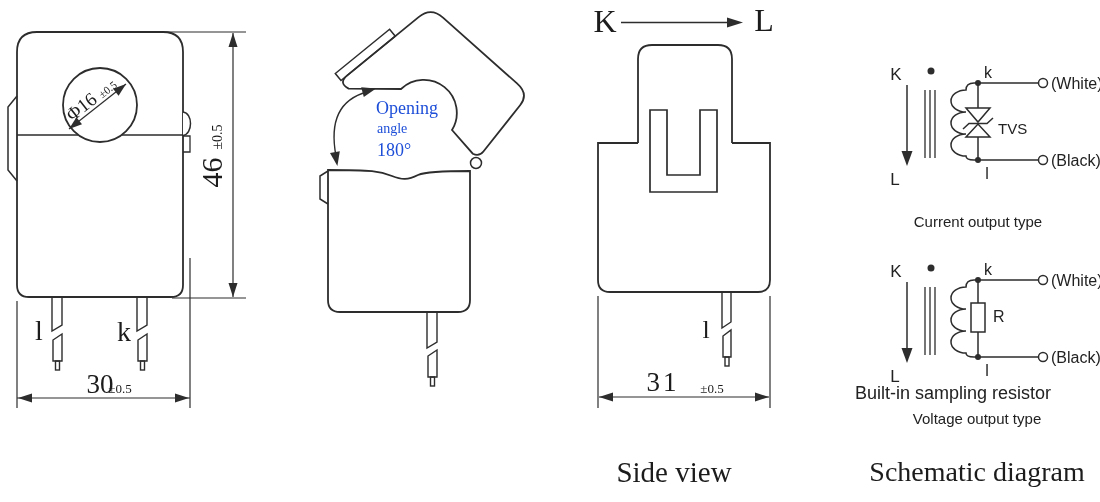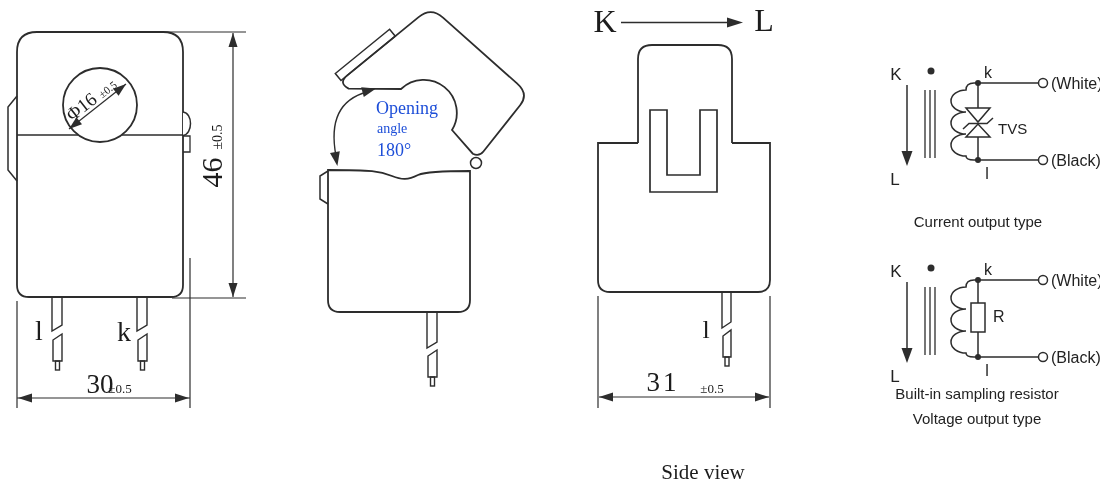--- a/index.html
+++ b/index.html
@@ -142,34 +142,35 @@
 
   <div class="tl serif" style="left:376px;top:108px;font-size:18px">Opening</div>
   <div class="tl serif" style="left:377px;top:129px;font-size:14px">angle</div>
   <div class="tl serif" style="left:377px;top:150px;font-size:18px">180°</div>
 
   <div class="t serif" style="left:605px;top:21px;font-size:32px">K</div>
   <div class="t serif" style="left:764px;top:20px;font-size:32px">L</div>
   <div class="t serif" style="left:706px;top:330px;font-size:26px">l</div>
   <div class="t serif" style="left:663px;top:382px;font-size:27px;letter-spacing:3px">31</div>
   <div class="t serif" style="left:712px;top:388px;font-size:13px">±0.5</div>
-  <div class="t serif" style="left:703px;top:472px;font-size:21px">Side view</div>
+  <div class="t serif" style="left:674px;top:472px;font-size:29px">Side view</div>
 
   <div class="t sans" style="left:896px;top:74px;font-size:17px">K</div>
   <div class="t sans" style="left:895px;top:179px;font-size:17px">L</div>
   <div class="t sans" style="left:988px;top:73px;font-size:16px">k</div>
   <div class="t sans" style="left:987px;top:174px;font-size:16px">l</div>
   <div class="tl sans" style="left:998px;top:128px;font-size:15px">TVS</div>
   <div class="tl sans" style="left:1051px;top:84px;font-size:16px">(White)</div>
   <div class="tl sans" style="left:1051px;top:161px;font-size:16px">(Black)</div>
   <div class="t sans" style="left:978px;top:221px;font-size:15px">Current output type</div>
 
   <div class="t sans" style="left:896px;top:271px;font-size:17px">K</div>
   <div class="t sans" style="left:895px;top:376px;font-size:17px">L</div>
   <div class="t sans" style="left:988px;top:270px;font-size:16px">k</div>
   <div class="t sans" style="left:987px;top:371px;font-size:16px">l</div>
   <div class="tl sans" style="left:993px;top:317px;font-size:16px">R</div>
   <div class="tl sans" style="left:1051px;top:281px;font-size:16px">(White)</div>
   <div class="tl sans" style="left:1051px;top:358px;font-size:16px">(Black)</div>
-  <div class="t sans" style="left:977px;top:393px;font-size:15px">Built-in sampling resistor</div>
+  <div class="t sans" style="left:953px;top:393px;font-size:18px">Built-in sampling resistor</div>
   <div class="t sans" style="left:977px;top:418px;font-size:15px">Voltage output type</div>
 
+  <div class="t serif" style="left:977px;top:472px;font-size:28px">Schematic diagram</div>
 </div>
 
 </body></html>

